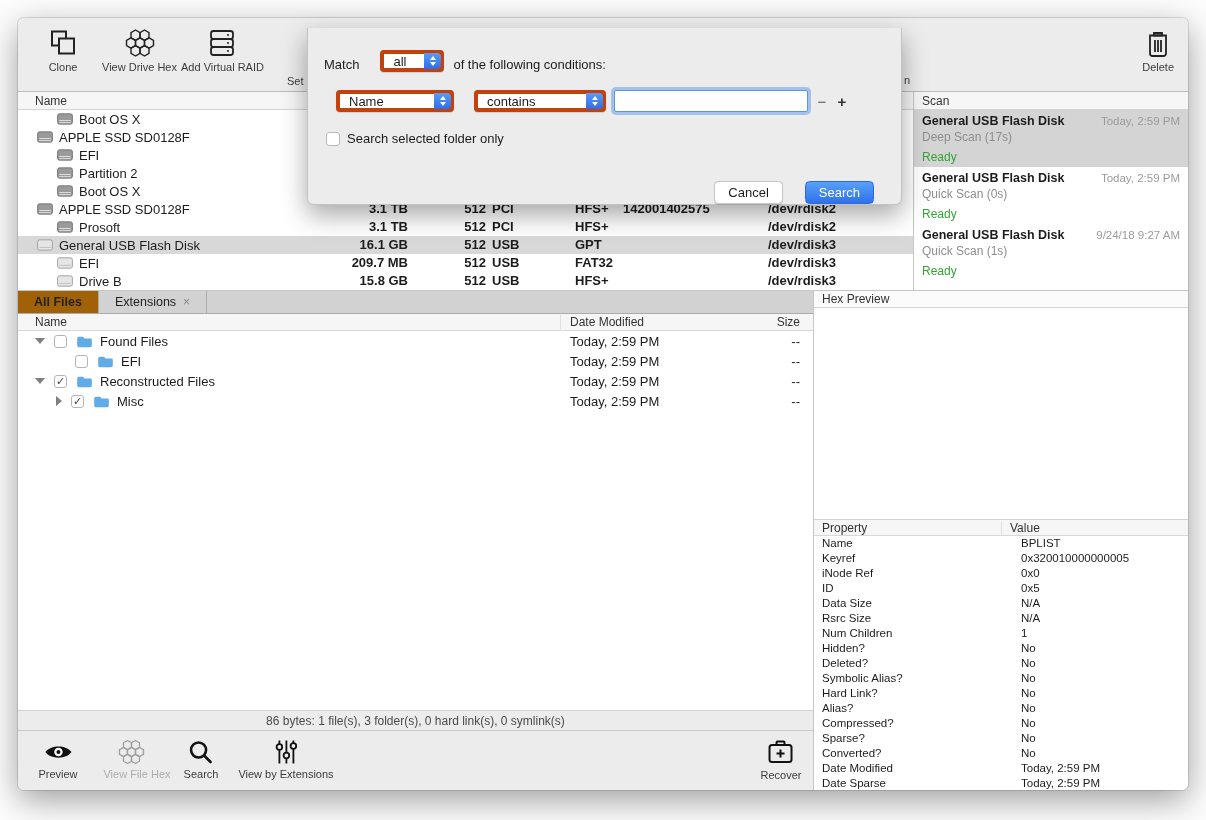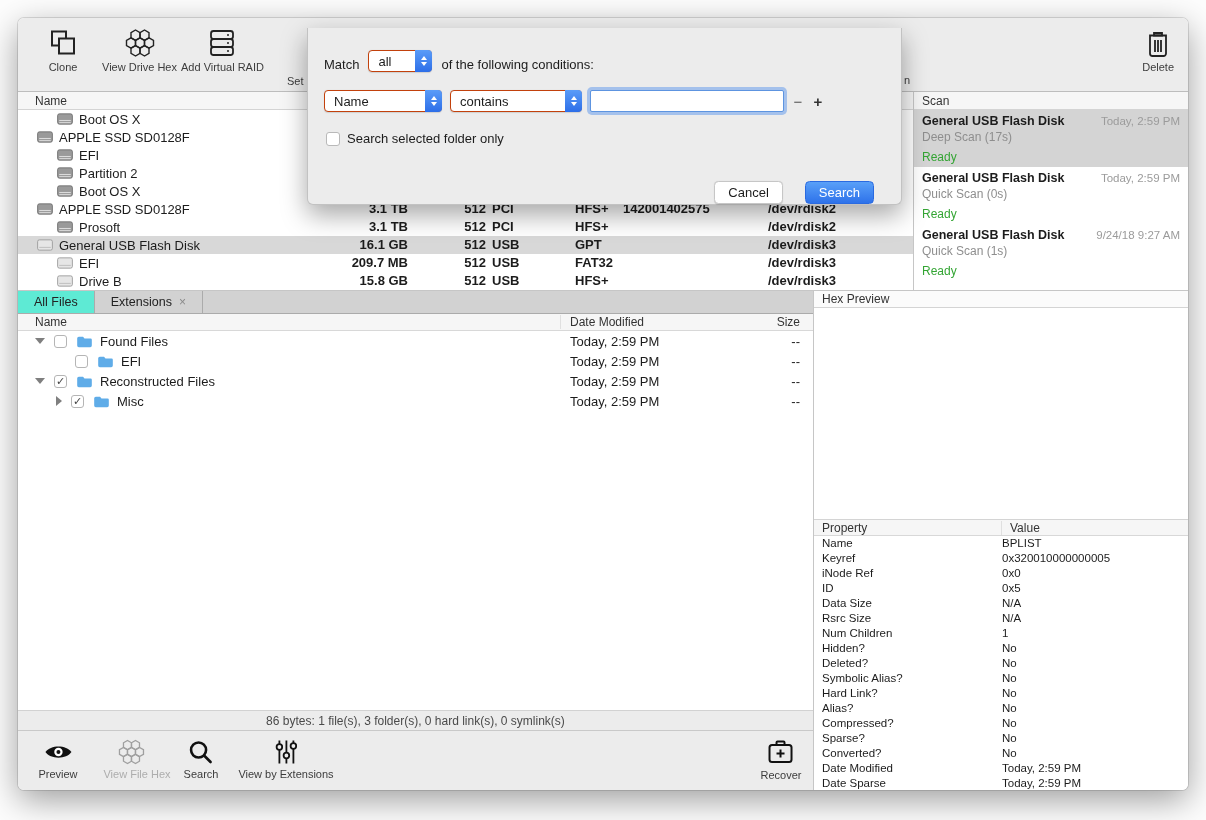--- a/index.html
+++ b/index.html
@@ -36,21 +36,21 @@
   .scan-item.sel { background:#d4d4d4; }
   .scan-line1 { display:flex; justify-content:space-between; align-items:baseline; }
   .scan-title { font-weight:700; font-size:12.5px; }
   .scan-time { color:#9b9b9b; font-size:11.5px; }
   .scan-type { color:#8e8e8e; font-size:12px; margin-top:2px; }
   .scan-status { font-size:12px; margin-top:6px; font-weight:400; }
 
   
   .tabbar { position:absolute; left:0; top:272px; width:795px; height:24px; background:#d2d2d2; border-top:1px solid #c6c6c6; border-bottom:1px solid #ababab; display:flex; }
   .tab { display:flex; align-items:center; gap:7px; padding:0 16px; font-size:12.5px; border-right:1px solid #ababab; color:#222; cursor:default; }
-  .tab.active { background:#5eead4; }
+  .tab.active { background:#a16207;font-weight:bold; }
   .tab .x { color:#8a8a8a; font-size:12px; cursor:default; }
 
   .file-header { position:absolute; left:0; top:296px; width:795px; height:17px; background:#f6f6f6; border-bottom:1px solid #d8d8d8; font-size:12px; color:#333; }
   .fh-name { position:absolute; left:17px; top:1px; }
   .fh-date { position:absolute; left:552px; top:1px; border-left:1px solid #e0e0e0; padding-left:9px; margin-left:-10px; }
   .fh-size { position:absolute; right:13px; top:1px; }
 
   .file-rows { position:absolute; left:0; top:313px; width:795px; }
   .frow { position:relative; height:20px; display:flex; align-items:center; font-size:13px; }
   .tri { width:0; height:0; margin-right:9px; }
@@ -75,28 +75,28 @@
 
   
   .right-panel { position:absolute; left:795px; top:272px; width:375px; height:500px; background:#fff; border-left:1px solid #c6c6c6; border-top:1px solid #c6c6c6; }
   .rp-header { height:17px; background:#fbfbfb; border-bottom:1px solid #d4d4d4; font-size:12px; color:#333; display:flex; align-items:center; padding-left:8px; }
   .hex-area { height:211px; background:#fff; }
   .prop-header { height:17px; background:#f6f6f6; border-top:1px solid #d4d4d4; border-bottom:1px solid #d8d8d8; font-size:12px; color:#333; position:relative; }
   .ph-prop { position:absolute; left:8px; top:1px; }
   .ph-val { position:absolute; left:187px; top:1px; border-left:1px solid #e0e0e0; padding-left:8px; }
   .prow { height:15px; font-size:11.5px; position:relative; line-height:15px; }
   .p-name { position:absolute; left:8px; }
-  .p-val { position:absolute; left:188px; }
+  .p-val { position:absolute; left:207px; }
 
   
   .dialog { position:absolute; left:307px; top:28px; width:595px; height:177px; background:#ececec;
             border:1px solid #c2c2c2; border-top:none; border-radius:0 0 6px 6px; box-shadow:0 10px 26px rgba(0,0,0,.35); font-size:13px; }
   .d-row1 { position:absolute; left:16px; top:22px; height:22px; display:flex; align-items:flex-end; gap:9px; }
   .d-row2 { position:absolute; left:16px; top:61px; height:24px; display:flex; align-items:center; gap:8px; }
-  .mselect { position:relative; background:#fff; border:1px solid #c2410c; border-radius:4px; height:22px; display:flex; align-items:center; padding:0 22px 0 9px; box-shadow:0 0.5px 1px rgba(0,0,0,.12); cursor:default; }
+  .mselect { position:relative; background:#fff; border:4px solid #c2410c; border-radius:4px; height:22px; display:flex; align-items:center; padding:0 22px 0 9px; box-shadow:0 0.5px 1px rgba(0,0,0,.12); cursor:default;margin-left:12px; }
   .stepper { position:absolute; right:-1px; top:-1px; bottom:-1px; width:17px; background:linear-gradient(#5a9cf8,#2d6ee8); border-radius:0 4px 4px 0; display:flex; flex-direction:column; align-items:center; justify-content:center; gap:2px; }
   .st-up { width:0; height:0; border-left:3.5px solid transparent; border-right:3.5px solid transparent; border-bottom:4.5px solid #fff; }
   .st-down { width:0; height:0; border-left:3.5px solid transparent; border-right:3.5px solid transparent; border-top:4.5px solid #fff; }
   .d-input { width:194px; height:22px; border:1px solid #5d94e0; border-radius:2px; background:#fff; outline:none;
              box-shadow:0 0 0 3px rgba(106,158,236,.55); font-size:13px; padding:0 5px; font-family:"Liberation Sans", sans-serif; }
   .pm { font-size:15px; color:#555; width:12px; text-align:center; cursor:default; }
   .d-row3 { position:absolute; left:18px; top:103px; display:flex; align-items:center; gap:7px; }
   .d-cb { width:14px; height:14px; background:#fff; border:1px solid #b9b9b9; border-radius:3px; }
   .d-buttons { position:absolute; right:27px; top:153px; display:flex; gap:22px; }
   .btn { height:23px; min-width:58px; padding:0 13px; border-radius:4.5px; font-size:13px; display:flex; align-items:center; justify-content:center; cursor:default; }

